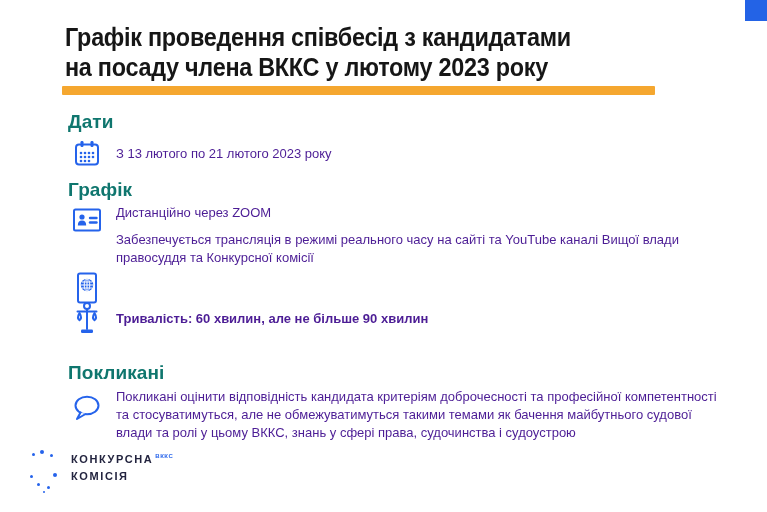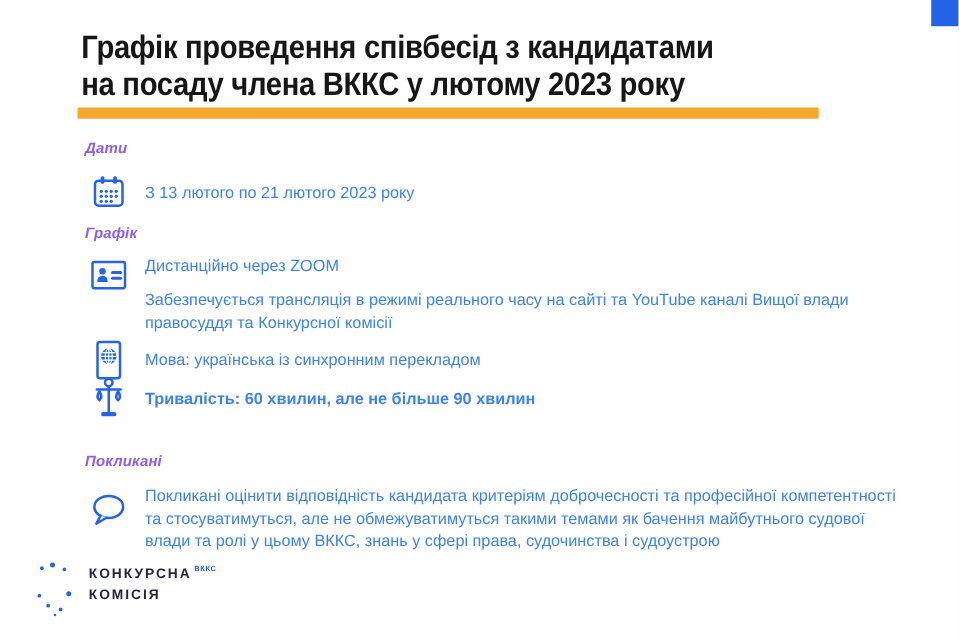--- a/index.html
+++ b/index.html
@@ -25,39 +25,38 @@
     transform: scaleX(0.9); transform-origin: left top;
     white-space: nowrap;
   }
   .title-underline {
     position: absolute; left: 62px; top: 86px;
     width: 593px; height: 9px;
     background: #F5A72F; border-radius: 1px;
   }
   .section-heading {
     position: absolute; left: 68px;
-    font-size: 12px; font-weight: 700; color: #8b5cf6;
+    font-size: 19px; font-weight: 700; color: #0f766e;
     letter-spacing: 0.1px;
-    font-style: italic;
   }
   .h-dates { top: 111px; }
   .h-format { top: 179px; }
   .h-questions { top: 362px; }
   .row {
     position: absolute; left: 70px;
     display: flex; align-items: center;
   }
   .row.top-align { align-items: flex-start; }
   .icon-box {
     width: 34px; flex: 0 0 34px;
     display: flex; justify-content: center;
   }
   .row-text {
     margin-left: 12px;
-    font-size: 13px; line-height: 18px; color: #3b82f6;
+    font-size: 13px; line-height: 18px; color: #4c1d95;
   }
   .r-dates { top: 138px; height: 32px; }
   .r-format-main { top: 204px; }
   .r-format-main .icon-box { margin-top: 2px; }
   .remote-line { margin-bottom: 9px; }
   .broadcast-par { width: 615px; }
   .r-language { top: 271px; height: 34px; }
   .r-duration { top: 301px; height: 36px; font-weight: bold; }
   .r-questions { top: 388px; }
   .r-questions .icon-box { margin-top: 6px; }
@@ -145,21 +144,20 @@
         <circle class="fl" cx="13" cy="14" r="6.2"></circle>
         <g style="stroke:#ffffff;stroke-width:1;fill:none">
           <line x1="6.8" y1="14" x2="19.2" y2="14"></line>
           <line x1="13" y1="7.8" x2="13" y2="20.2"></line>
           <ellipse cx="13" cy="14" rx="2.8" ry="6.2"></ellipse>
           <line x1="7.8" y1="11" x2="18.2" y2="11"></line>
           <line x1="7.8" y1="17" x2="18.2" y2="17"></line>
         </g>
       </svg>
     </span>
-    <span class="row-text">Мова: українська із синхронним перекладом</span>
   </div>
 
   <div class="row r-duration">
     <span class="icon-box">
       <svg width="30" height="36" viewBox="0 0 30 36">
         <circle class="st" cx="15" cy="5" r="3"></circle>
         <line class="st" x1="15" y1="8" x2="15" y2="28"></line>
         <line class="st" x1="5.5" y1="10.5" x2="24.5" y2="10.5"></line>
         <path class="st" d="M7.5 12 q-3 5 0 7.2 q3 -2.2 0 -7.2 z"></path>
         <path class="st" d="M22.5 12 q-3 5 0 7.2 q3 -2.2 0 -7.2 z"></path>

